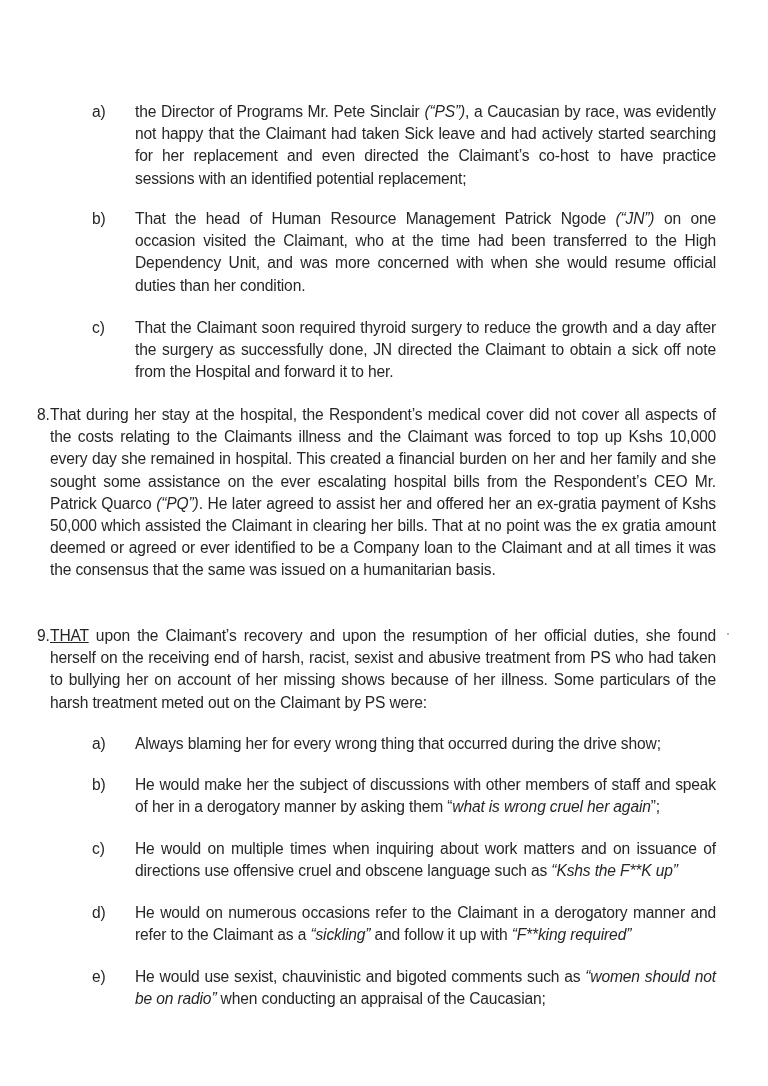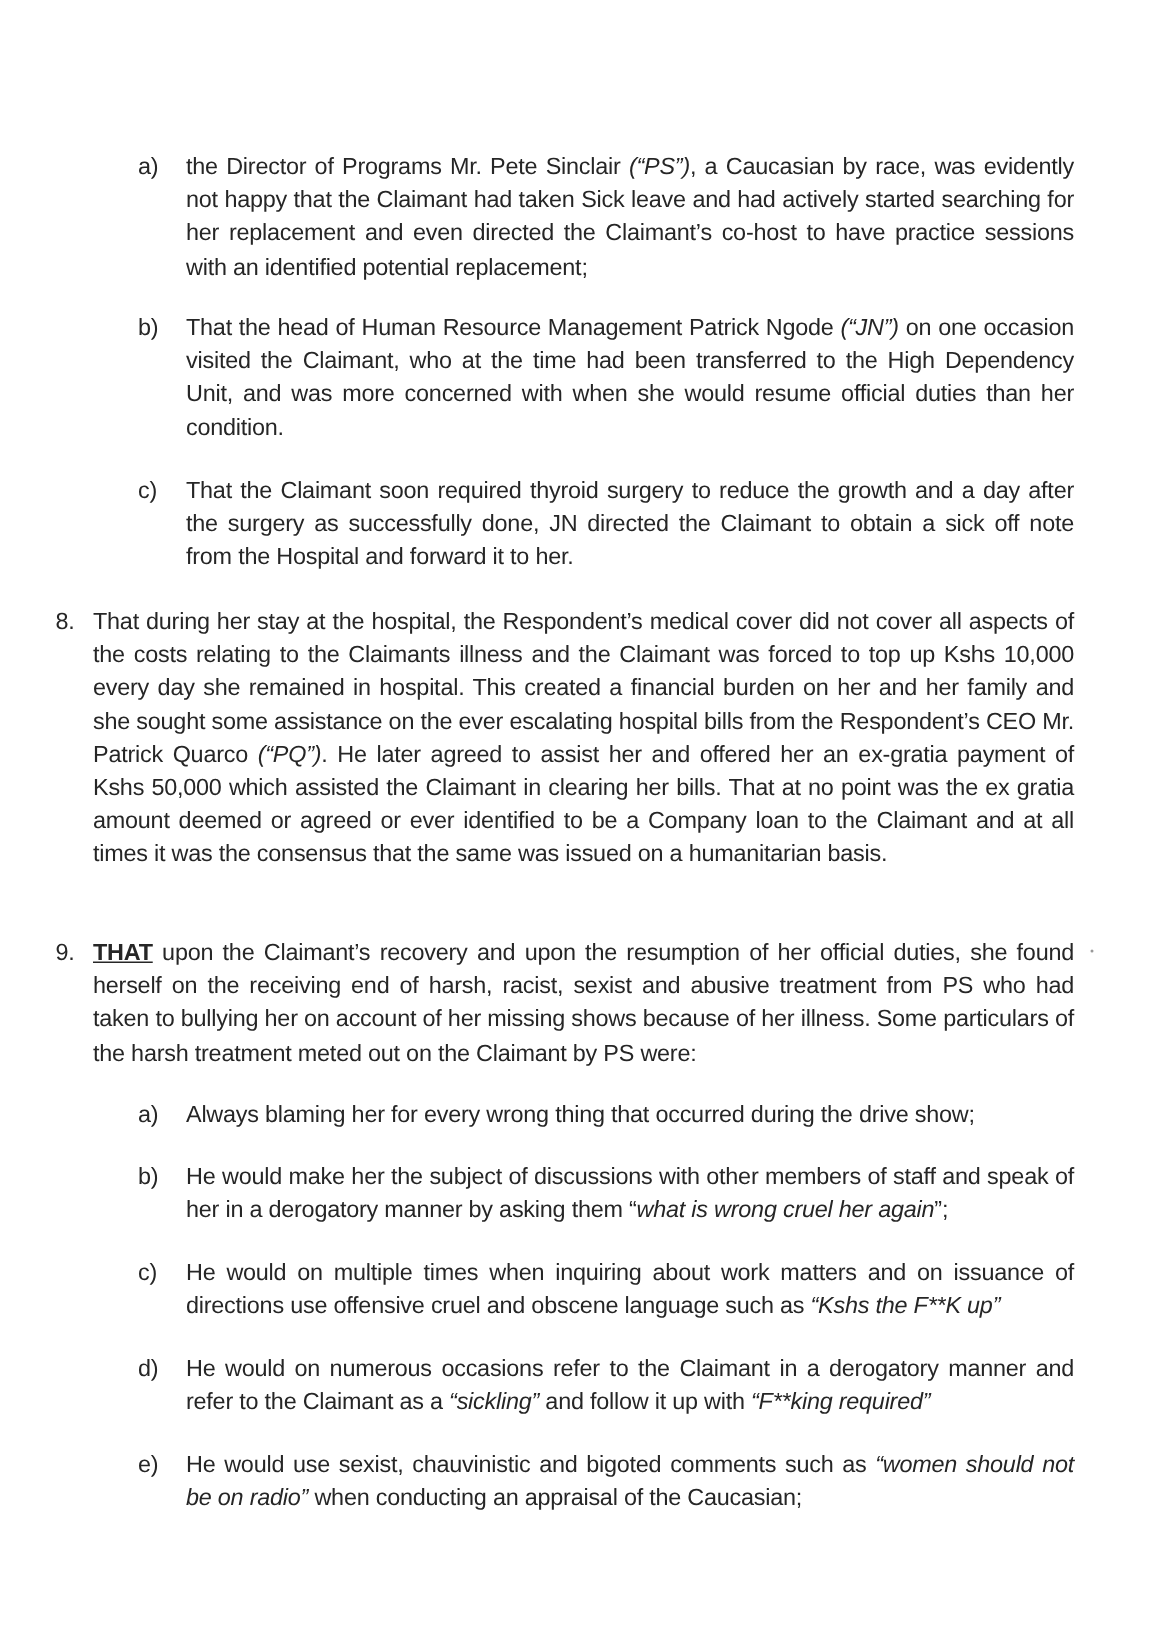--- a/index.html
+++ b/index.html
@@ -15,27 +15,27 @@
     position: absolute;
     font-size: 15.6px;
     line-height: 22.2px;
     text-align: justify;
     letter-spacing: -0.15px;
   }
   .item .marker { position: absolute; top: 0; }
   .item .body { display: block; }
   .sub { left: 92px; width: 624px; }
   .sub .marker { left: 0; }
-  .sub .body { margin-left: 32px; }
+  .sub .body { margin-left: 43px; }
   .num { left: 37px; width: 679px; }
   .num .marker { left: 0; }
-  .num .body { margin-left: 25px; }
+  .num .body { margin-left: 13px; }
   .lastline-left .body { text-align-last: left; }
   i { font-style: italic; }
-  .ul { font-weight: bold; text-decoration: underline; }
+  .ul { font-weight: normal; text-decoration: underline; }
   .speck { position: absolute; width: 2px; height: 2px; background: #999; border-radius: 50%; }
 </style>
 </head>
 <body>
 
 <div class="page">
 
   <div class="item sub lastline-left" style="top:101px">
     <span class="marker">a)</span>
     <span class="body"><span>the Director of Programs Mr. Pete Sinclair </span><i>(“PS”)</i><span>, a Caucasian by race, was evidently not happy that the Claimant had taken Sick leave and had actively started searching for her replacement and even directed the Claimant’s co-host to have practice sessions with an identified potential replacement;</span></span>

